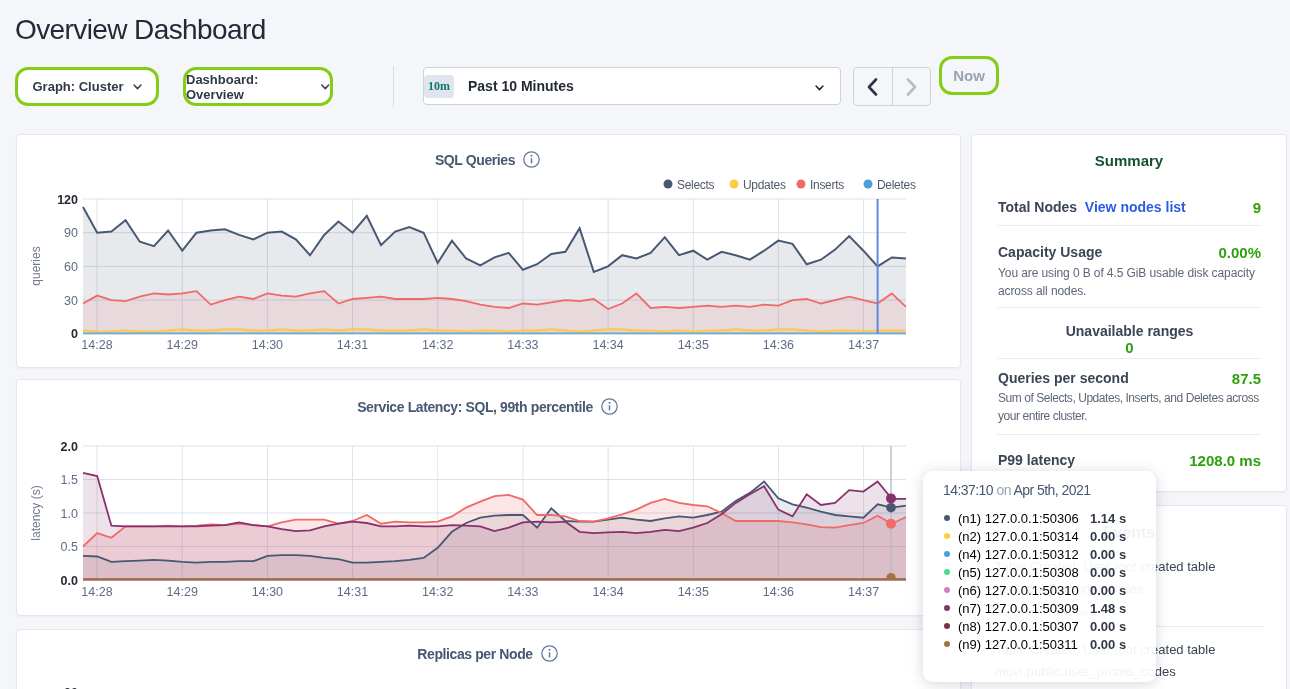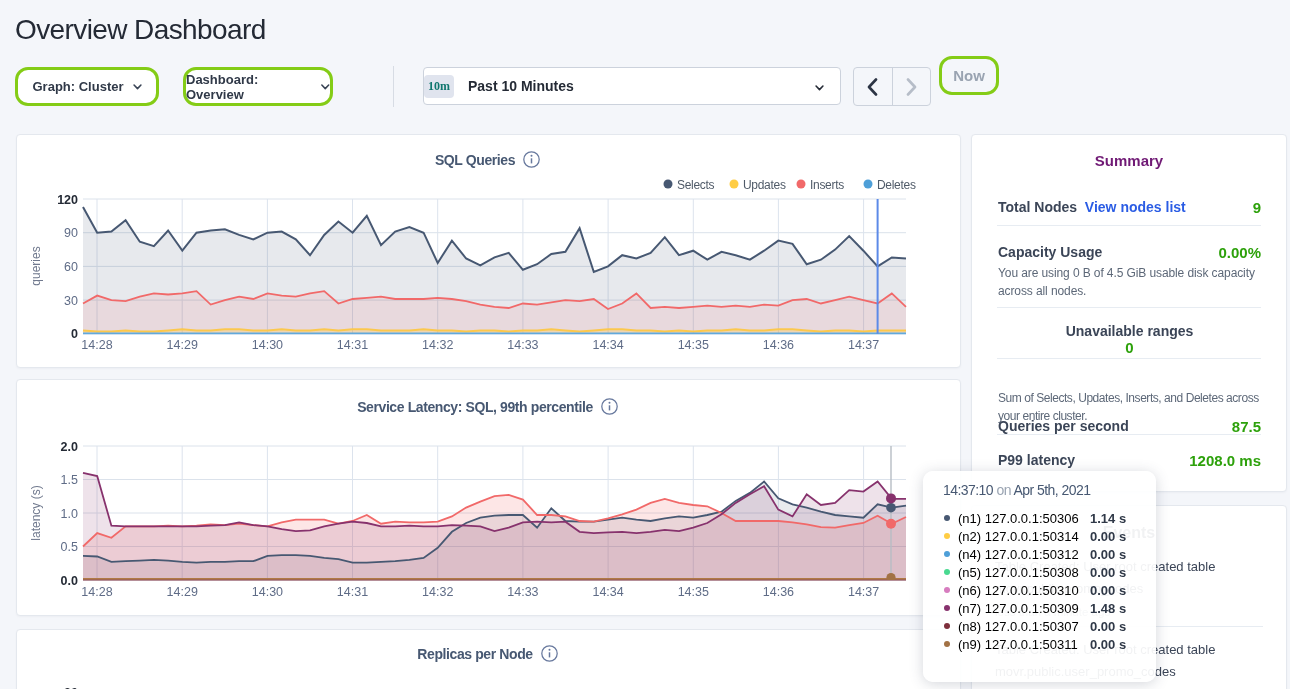--- a/index.html
+++ b/index.html
@@ -185,38 +185,38 @@
     <text x="437.7" y="595.5" text-anchor="middle" font-size="12.5" fill="#5f6c87">14:32</text>
     <text x="522.9" y="595.5" text-anchor="middle" font-size="12.5" fill="#5f6c87">14:33</text>
     <text x="608.1" y="595.5" text-anchor="middle" font-size="12.5" fill="#5f6c87">14:34</text>
     <text x="693.3" y="595.5" text-anchor="middle" font-size="12.5" fill="#5f6c87">14:35</text>
     <text x="778.4" y="595.5" text-anchor="middle" font-size="12.5" fill="#5f6c87">14:36</text>
     <text x="863.6" y="595.5" text-anchor="middle" font-size="12.5" fill="#5f6c87">14:37</text>
     <text x="40" y="513" text-anchor="middle" font-size="12" fill="#70798e" transform="rotate(-90 40 513)">latency (s)</text>
 </svg>
 
 <div class="abs" style="left:971px; top:152px; width:316px; text-align:center; font-size:15px;
-     font-weight:bold; color:#701a75;">Summary</div>
+     font-weight:bold; color:#14532d;">Summary</div>
 <div class="srow" style="top:197px; height:20px;">
   <span>Total Nodes&nbsp;&nbsp;<a style="color:#2a5ce4;">View nodes list</a></span>
   <span class="sval">9</span>
   </div>
 <div class="sdiv" style="top:225px;"></div>
 <div class="srow" style="top:242px; height:20px;">
     <span>Capacity Usage</span>
     <span class="sval">0.00%</span>
   </div>
 <div class="ssub" style="top:265px;">You are using 0 B of 4.5 GiB usable disk capacity<br>across all nodes.</div>
 <div class="sdiv" style="top:307px;"></div>
 <div class="srow" style="top:323px; height:20px;flex-direction:column;">
     <span>Unavailable ranges</span>
     <span class="sval">0</span>
   </div>
 <div class="sdiv" style="top:358px;"></div>
-<div class="srow" style="top:368px; height:20px;margin-top:48px;">
+<div class="srow" style="top:368px; height:20px;">
     <span>Queries per second</span>
     <span class="sval">87.5</span>
   </div>
 <div class="ssub" style="top:390px; letter-spacing:-0.45px;">Sum of Selects, Updates, Inserts, and Deletes across<br>your entire cluster.</div>
 <div class="sdiv" style="top:434px;"></div>
 <div class="srow" style="top:450px; height:20px;">
     <span>P99 latency</span>
     <span class="sval">1208.0 ms</span>
   </div>
 

